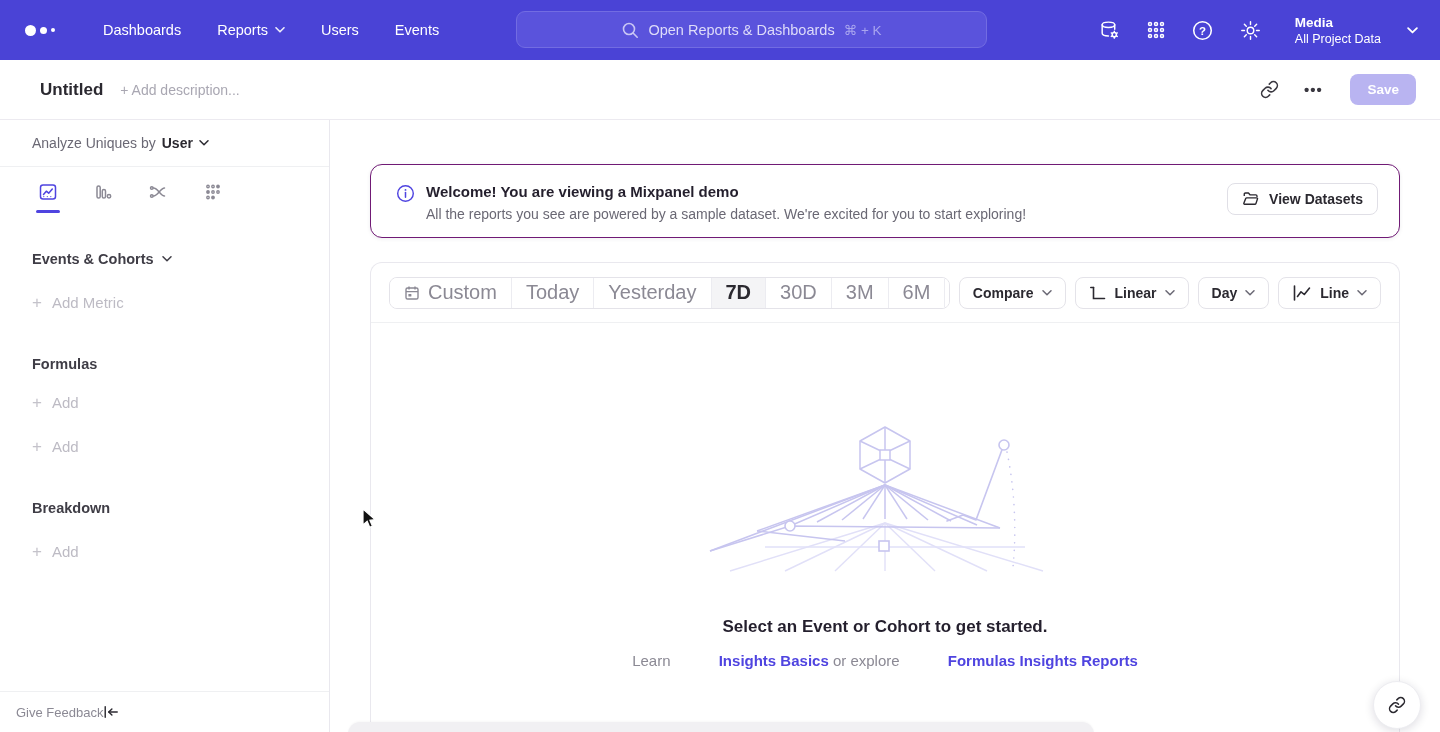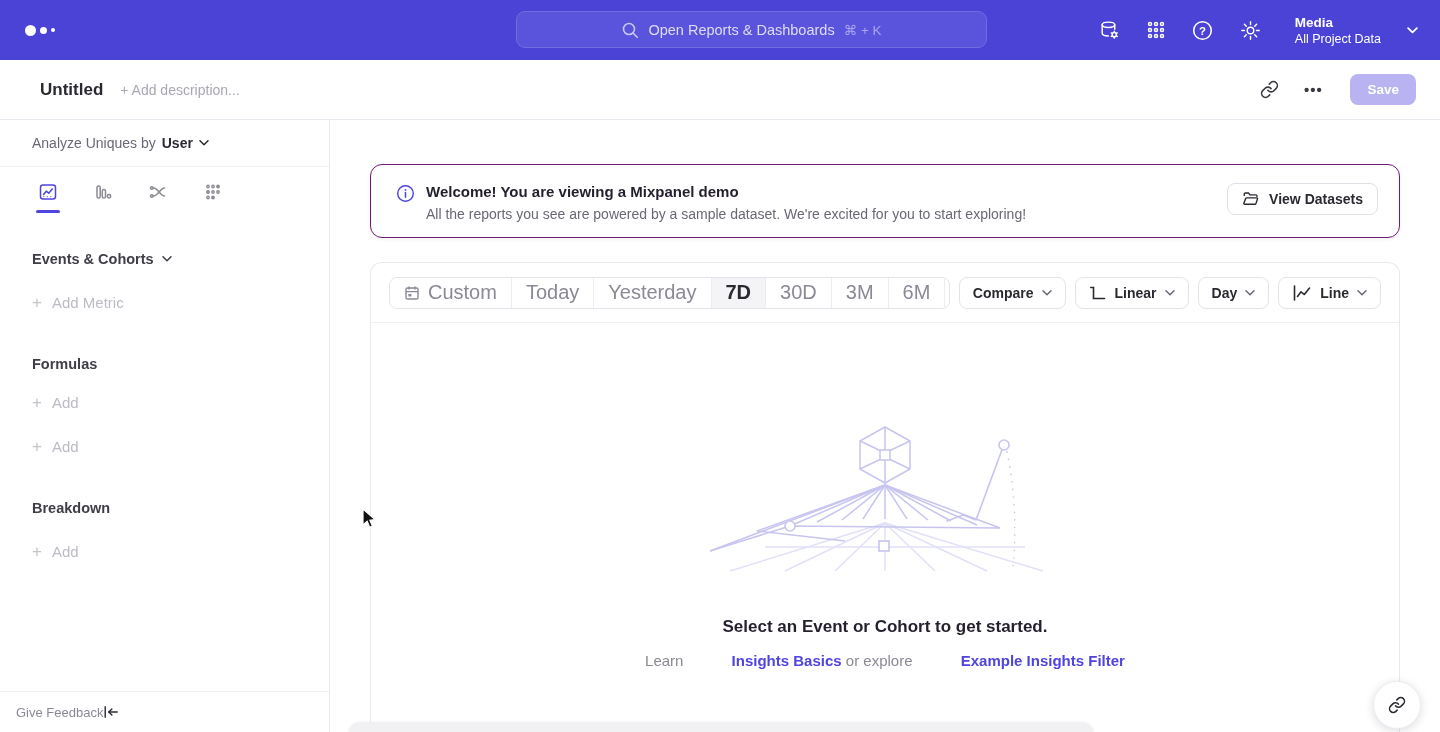--- a/index.html
+++ b/index.html
@@ -81,20 +81,37 @@
 </style>
 </head>
 <body>
 
 <div class="topnav">
   <div class="logo">
     <span class="d1"></span>
       <span class="d2"></span>
       <span class="d3"></span>
   </div>
+  <div class="nav-items">
+    <div class="nav-item">
+        <span>Dashboards</span>
+      </div>
+    <div class="nav-item">
+      <span>Reports</span>
+      <svg viewBox="0 0 10 6" width="10" height="6">
+          <path d="M1 .8 5 4.8 9 .8" fill="none" stroke="currentColor" stroke-width="1.6" stroke-linecap="round" stroke-linejoin="round"></path>
+        </svg>
+    </div>
+    <div class="nav-item">
+        <span>Users</span>
+      </div>
+    <div class="nav-item">
+        <span>Events</span>
+      </div>
+  </div>
   <div class="search">
     <svg width="18" height="18" viewBox="0 0 18 18">
         <circle cx="8" cy="8" r="5.5" fill="none" stroke="currentColor" stroke-width="1.6"></circle>
         <path d="M12.3 12.3 16.2 16.2" stroke="currentColor" stroke-width="1.6" stroke-linecap="round"></path>
       </svg>
     <span class="ph">Open Reports &amp; Dashboards</span>
     <span class="sc">⌘ + K</span>
   </div>
   <div class="nav-right">
     <span class="nav-icon">
@@ -391,21 +408,21 @@
         </g>
         <circle cx="95" cy="103" r="5" fill="#fff" stroke="#c7c5ef" stroke-width="1.6"></circle>
         <circle cx="309" cy="22" r="5" fill="#fff" stroke="#c7c5ef" stroke-width="1.6"></circle>
         <rect x="184" y="118" width="10" height="10" fill="#fff" stroke="#c7c5ef" stroke-width="1.6"></rect>
       </svg>
       <div class="empty-title">Select an Event or Cohort to get started.</div>
       <div class="empty-sub">
         <span>Learn</span>
         <a>Insights Basics</a>
         <span>or explore</span>
-        <a>Example Insights Filter</a>
+        <a>Formulas Insights Reports</a>
       </div>
     </div>
   </div>
 </div>
 
 <div class="bottom-sheet"></div>
 
 <div class="fab">
   <svg width="18" height="18" viewBox="0 0 24 24" fill="none" stroke="currentColor" stroke-width="2" stroke-linecap="round" stroke-linejoin="round">
       <path d="M10 13a5 5 0 0 0 7.54.54l3-3a5 5 0 0 0-7.07-7.07l-1.72 1.71"></path>

